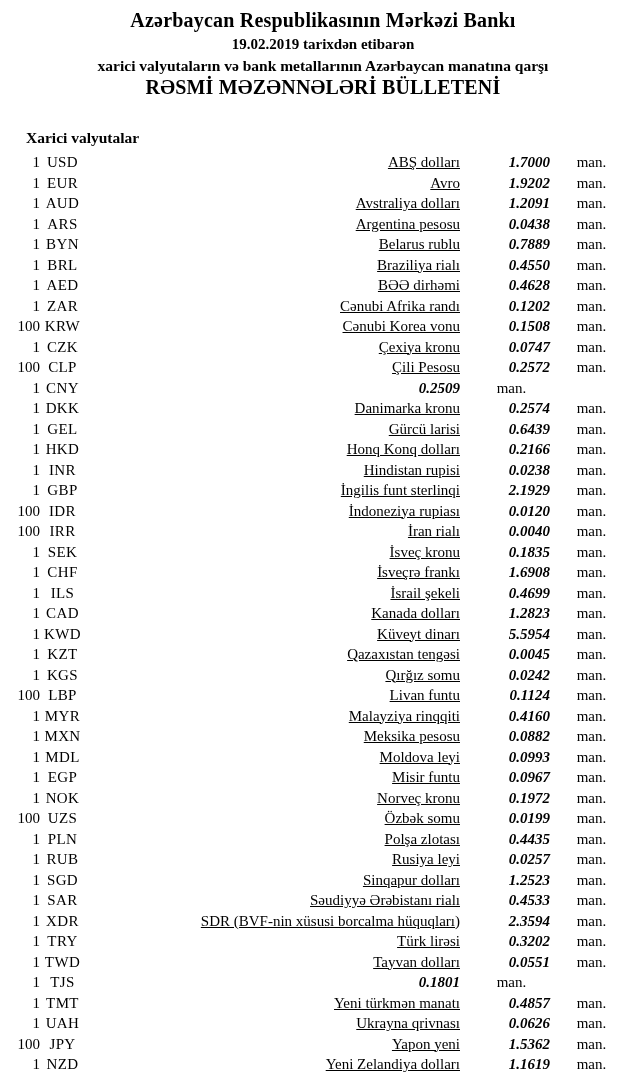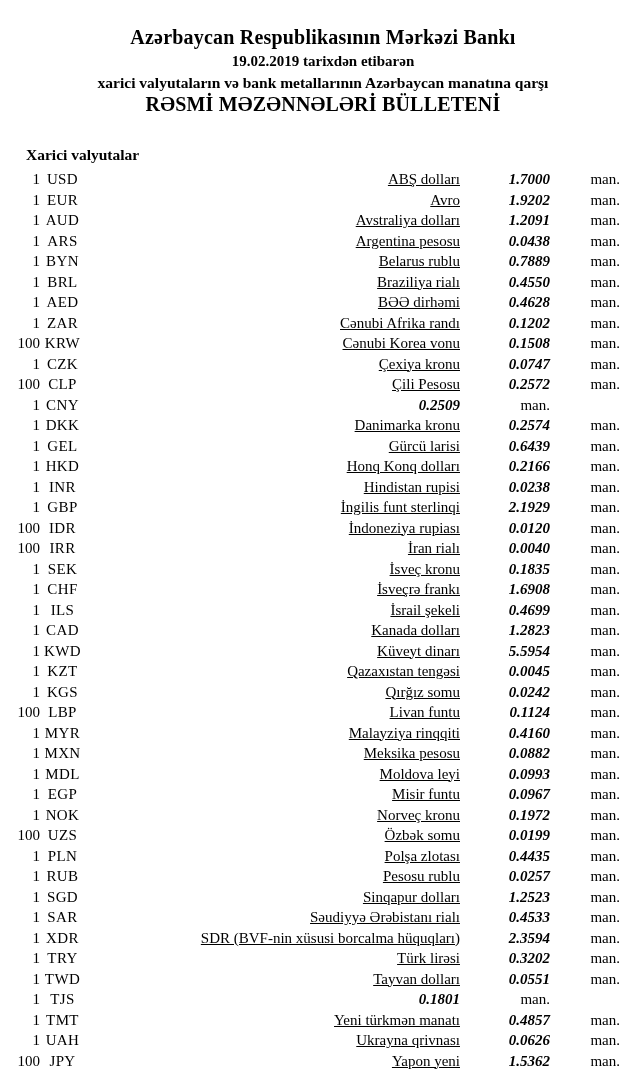--- a/index.html
+++ b/index.html
@@ -8,21 +8,21 @@
     width: 620px;
     height: 1073px;
     background: #ffffff;
     color: #000000;
     font-family: "Liberation Serif", "DejaVu Serif", serif;
     overflow: hidden;
   }
   .doc { width: 620px; height: 1073px; position: relative; }
 
   .header {
-    padding-top: 25px;
+    padding-top: 8px;
     margin-left: 26px;
     width: 594px;
     text-align: center;
     font-weight: bold;
   }
   .title    { font-size: 20px;   line-height: 24px; letter-spacing: 0.2px; }
   .dateline { font-size: 15px;   line-height: 19px; margin-top: 3px; }
   .subject  { font-size: 15.5px; line-height: 20px; margin-top: 2px; }
   .bulletin { font-size: 20px;   line-height: 20px; margin-top: 1px; letter-spacing: 0.2px; }
 
@@ -41,21 +41,21 @@
     grid-template-columns: 40px 45px auto 90px 70px;
     height: 20.5px;
     line-height: 20.5px;
     font-size: 15px;
     white-space: nowrap;
   }
   .row .qty  { text-align: right; }
   .row .code { text-align: center; letter-spacing: 0.4px; }
   .row .name { text-align: right; padding-left: 1px; overflow: hidden; text-decoration: underline; }
   .row .rate { text-align: right; font-weight: bold; font-style: italic; }
-  .row .unit { text-align: right; padding-left: 13px; }
+  .row .unit { text-align: center; padding-left: 13px; }
 </style>
 </head>
 <body>
 
 <div class="doc">
 
   <div class="header">
     <div class="title">Azərbaycan Respublikasının Mərkəzi Bankı</div>
     <div class="dateline">19.02.2019 tarixdən etibarən</div>
     <div class="subject">xarici valyutaların və bank metallarının Azərbaycan manatına qarşı</div>
@@ -298,21 +298,21 @@
       <div class="row">
         <span class="qty">1</span>
         <span class="code">PLN</span>
         <span class="name">Polşa zlotası</span>
         <span class="rate">0.4435</span>
         <span class="unit">man.</span>
       </div>
       <div class="row">
         <span class="qty">1</span>
         <span class="code">RUB</span>
-        <span class="name">Pesosu rublu</span>
+        <span class="name">Rusiya leyi</span>
         <span class="rate">0.0257</span>
         <span class="unit">man.</span>
       </div>
       <div class="row">
         <span class="qty">1</span>
         <span class="code">SGD</span>
         <span class="name">Sinqapur dolları</span>
         <span class="rate">1.2523</span>
         <span class="unit">man.</span>
       </div>

